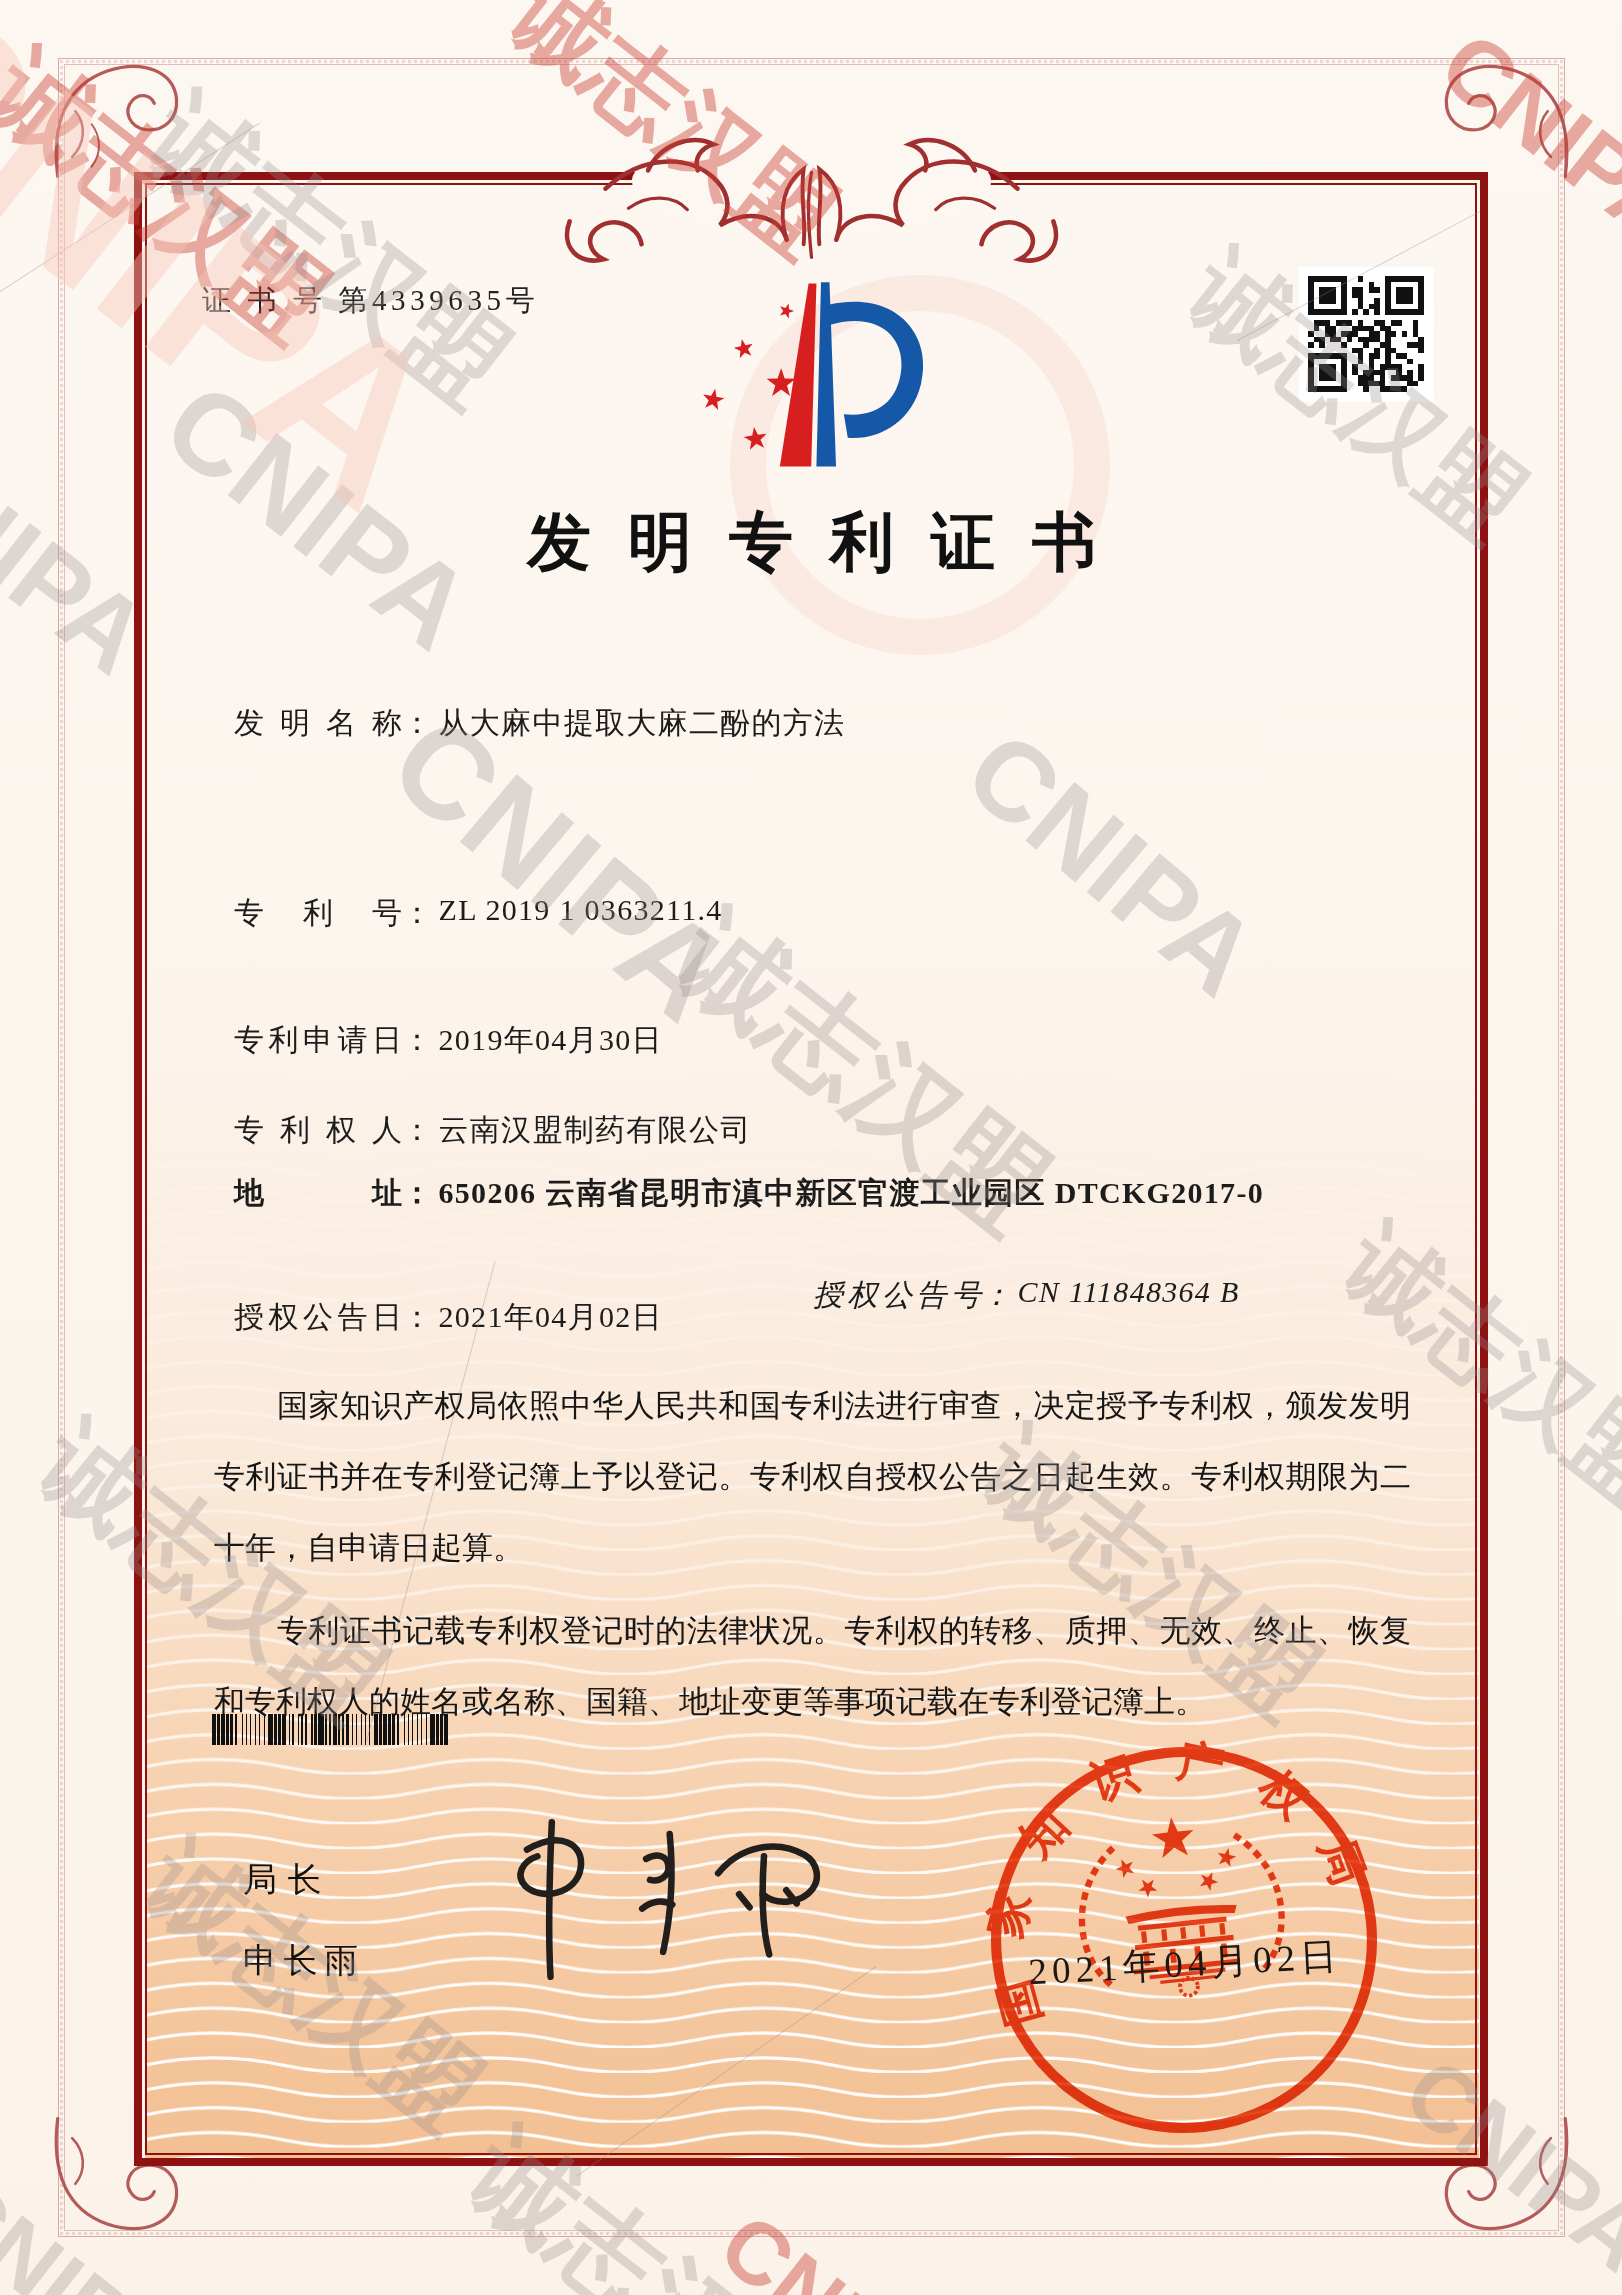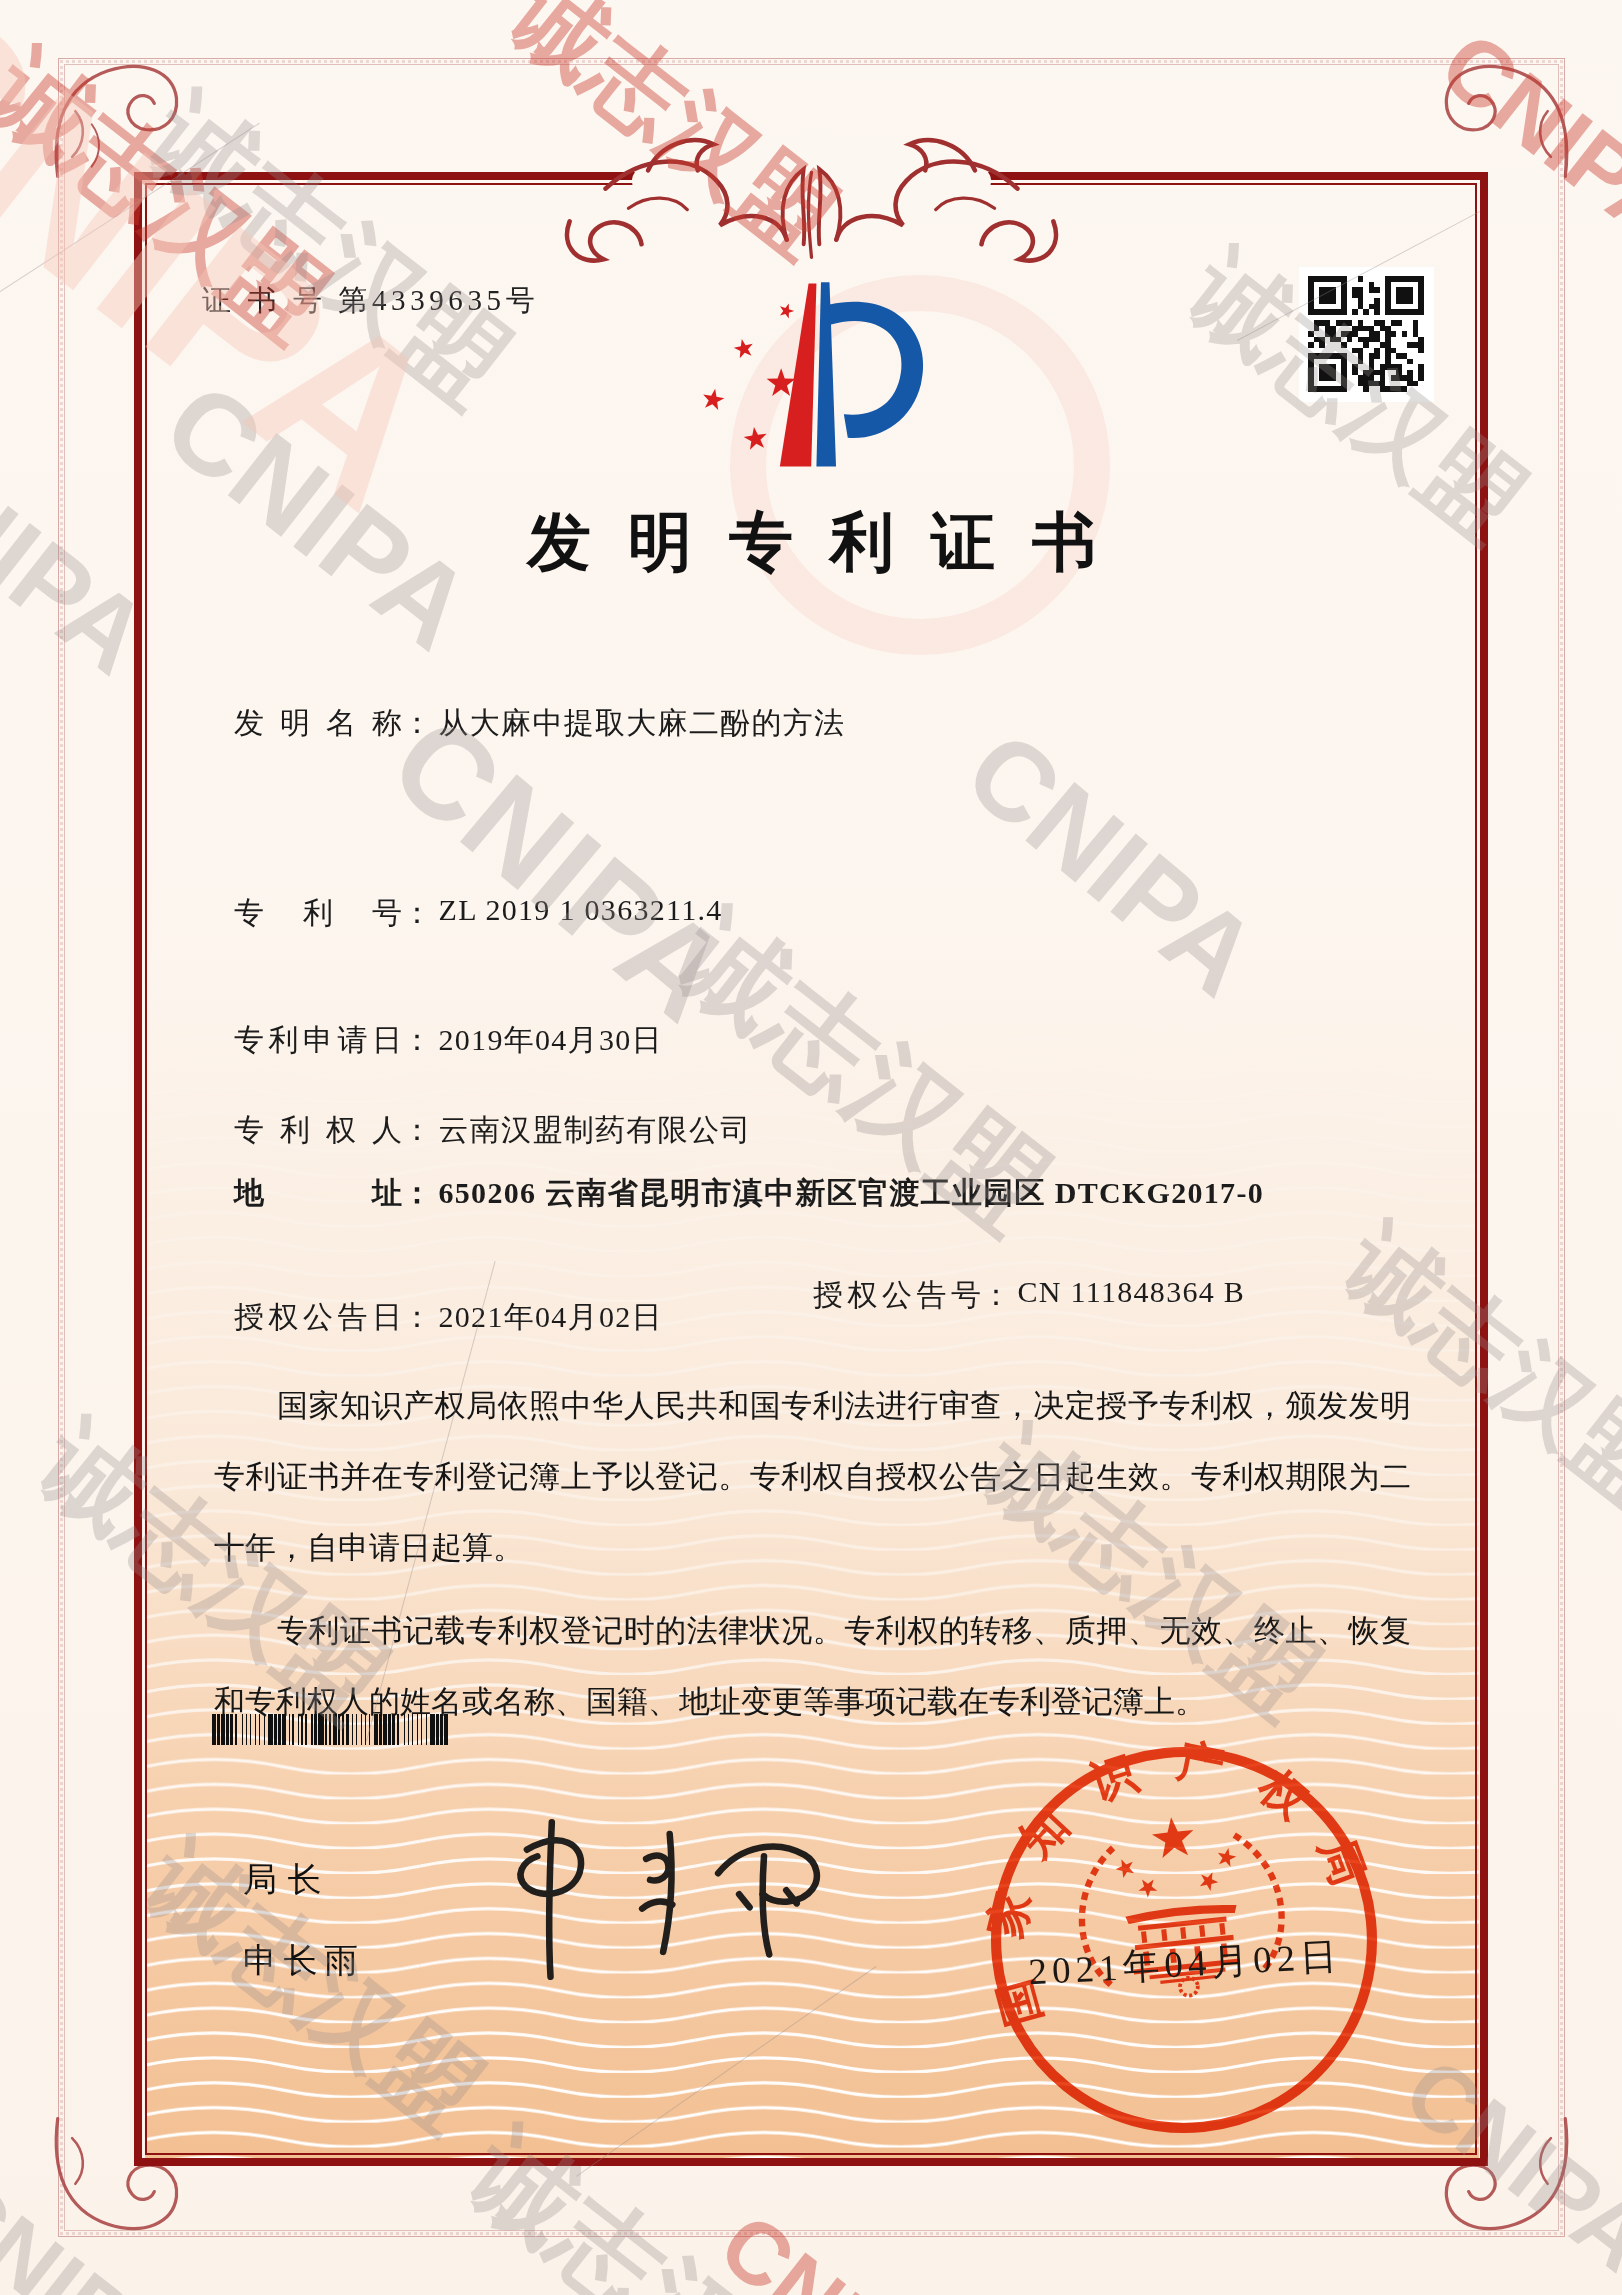--- a/index.html
+++ b/index.html
@@ -311,21 +311,21 @@
   </div>
   <div class="field-row" style="top:1082px;margin-top:28px;">
     <span class="flabel">专利权人</span><span class="fcolon">：</span><span class="fvalue">云南汉盟制药有限公司</span>
   </div>
   <div class="field-row" style="top:1173px;font-weight:bold;">
     <span class="flabel">地址</span><span class="fcolon">：</span><span class="fvalue"><span class="vline">650206 云南省昆明市滇中新区官渡工业园区 DTCKG2017-0</span></span>
   </div>
   <div class="field-row" style="top:1297px;">
     <span class="flabel">授权公告日</span><span class="fcolon">：</span><span class="fvalue">2021年04月02日</span>
   </div>
-  <div class="field-row" style="left:813px;top:1275px;">
+  <div class="field-row" style="left:813px;top:1275px;font-style:italic;">
     <span class="flabel">授权公告号</span><span class="fcolon">：</span><span class="fvalue">CN 111848364 B</span>
   </div>
 
   <div class="body-text">
     <p>国家知识产权局依照中华人民共和国专利法进行审查，决定授予专利权，颁发发明专利证书并在专利登记簿上予以登记。专利权自授权公告之日起生效。专利权期限为二十年，自申请日起算。</p>
     <p>专利证书记载专利权登记时的法律状况。专利权的转移、质押、无效、终止、恢复和专利权人的姓名或名称、国籍、地址变更等事项记载在专利登记簿上。</p>
   </div>
 
   <div class="barcode" id="barcode"><div class="bar" style="width: 3.9px;"></div><div class="space" style="width: 1.3px;"></div><div class="bar" style="width: 2.6px;"></div><div class="space" style="width: 1.3px;"></div><div class="bar" style="width: 3.9px;"></div><div class="space" style="width: 1.3px;"></div><div class="bar" style="width: 2.6px;"></div><div class="space" style="width: 1.3px;"></div><div class="bar" style="width: 2.6px;"></div><div class="space" style="width: 2.6px;"></div><div class="bar" style="width: 1.3px;"></div><div class="space" style="width: 5.2px;"></div><div class="bar" style="width: 1.3px;"></div><div class="space" style="width: 2.6px;"></div><div class="bar" style="width: 1.3px;"></div><div class="space" style="width: 2.6px;"></div><div class="bar" style="width: 1.3px;"></div><div class="space" style="width: 3.9px;"></div><div class="bar" style="width: 1.3px;"></div><div class="space" style="width: 2.6px;"></div><div class="bar" style="width: 1.3px;"></div><div class="space" style="width: 3.9px;"></div><div class="bar" style="width: 1.3px;"></div><div class="space" style="width: 2.6px;"></div><div class="bar" style="width: 5.2px;"></div><div class="space" style="width: 1.3px;"></div><div class="bar" style="width: 2.6px;"></div><div class="space" style="width: 1.3px;"></div><div class="bar" style="width: 2.6px;"></div><div class="space" style="width: 1.3px;"></div><div class="bar" style="width: 3.9px;"></div><div class="space" style="width: 2.6px;"></div><div class="bar" style="width: 1.3px;"></div><div class="space" style="width: 2.6px;"></div><div class="bar" style="width: 1.3px;"></div><div class="space" style="width: 3.9px;"></div><div class="bar" style="width: 1.3px;"></div><div class="space" style="width: 2.6px;"></div><div class="bar" style="width: 1.3px;"></div><div class="space" style="width: 2.6px;"></div><div class="bar" style="width: 1.3px;"></div><div class="space" style="width: 3.9px;"></div><div class="bar" style="width: 2.6px;"></div><div class="space" style="width: 1.3px;"></div><div class="bar" style="width: 2.6px;"></div><div class="space" style="width: 1.3px;"></div><div class="bar" style="width: 5.2px;"></div><div class="space" style="width: 1.3px;"></div><div class="bar" style="width: 2.6px;"></div><div class="space" style="width: 1.3px;"></div><div class="bar" style="width: 2.6px;"></div><div class="space" style="width: 1.3px;"></div><div class="bar" style="width: 3.9px;"></div><div class="space" style="width: 1.3px;"></div><div class="bar" style="width: 2.6px;"></div><div class="space" style="width: 1.3px;"></div><div class="bar" style="width: 2.6px;"></div><div class="space" style="width: 1.3px;"></div><div class="bar" style="width: 3.9px;"></div><div class="space" style="width: 2.6px;"></div><div class="bar" style="width: 1.3px;"></div><div class="space" style="width: 2.6px;"></div><div class="bar" style="width: 1.3px;"></div><div class="space" style="width: 3.9px;"></div><div class="bar" style="width: 1.3px;"></div><div class="space" style="width: 2.6px;"></div><div class="bar" style="width: 1.3px;"></div><div class="space" style="width: 2.6px;"></div><div class="bar" style="width: 1.3px;"></div><div class="space" style="width: 3.9px;"></div><div class="bar" style="width: 3.9px;"></div><div class="space" style="width: 1.3px;"></div><div class="bar" style="width: 2.6px;"></div><div class="space" style="width: 1.3px;"></div><div class="bar" style="width: 3.9px;"></div><div class="space" style="width: 1.3px;"></div><div class="bar" style="width: 2.6px;"></div><div class="space" style="width: 1.3px;"></div><div class="bar" style="width: 2.6px;"></div><div class="space" style="width: 2.6px;"></div><div class="bar" style="width: 1.3px;"></div><div class="space" style="width: 5.2px;"></div><div class="bar" style="width: 1.3px;"></div><div class="space" style="width: 2.6px;"></div><div class="bar" style="width: 1.3px;"></div><div class="space" style="width: 2.6px;"></div><div class="bar" style="width: 1.3px;"></div><div class="space" style="width: 3.9px;"></div><div class="bar" style="width: 1.3px;"></div><div class="space" style="width: 2.6px;"></div><div class="bar" style="width: 1.3px;"></div><div class="space" style="width: 3.9px;"></div><div class="bar" style="width: 1.3px;"></div><div class="space" style="width: 2.6px;"></div><div class="bar" style="width: 5.2px;"></div><div class="space" style="width: 1.3px;"></div><div class="bar" style="width: 2.6px;"></div><div class="space" style="width: 1.3px;"></div><div class="bar" style="width: 2.6px;"></div><div class="space" style="width: 1.3px;"></div><div class="bar" style="width: 3.9px;"></div><div class="space" style="width: 2.6px;"></div></div>
 

